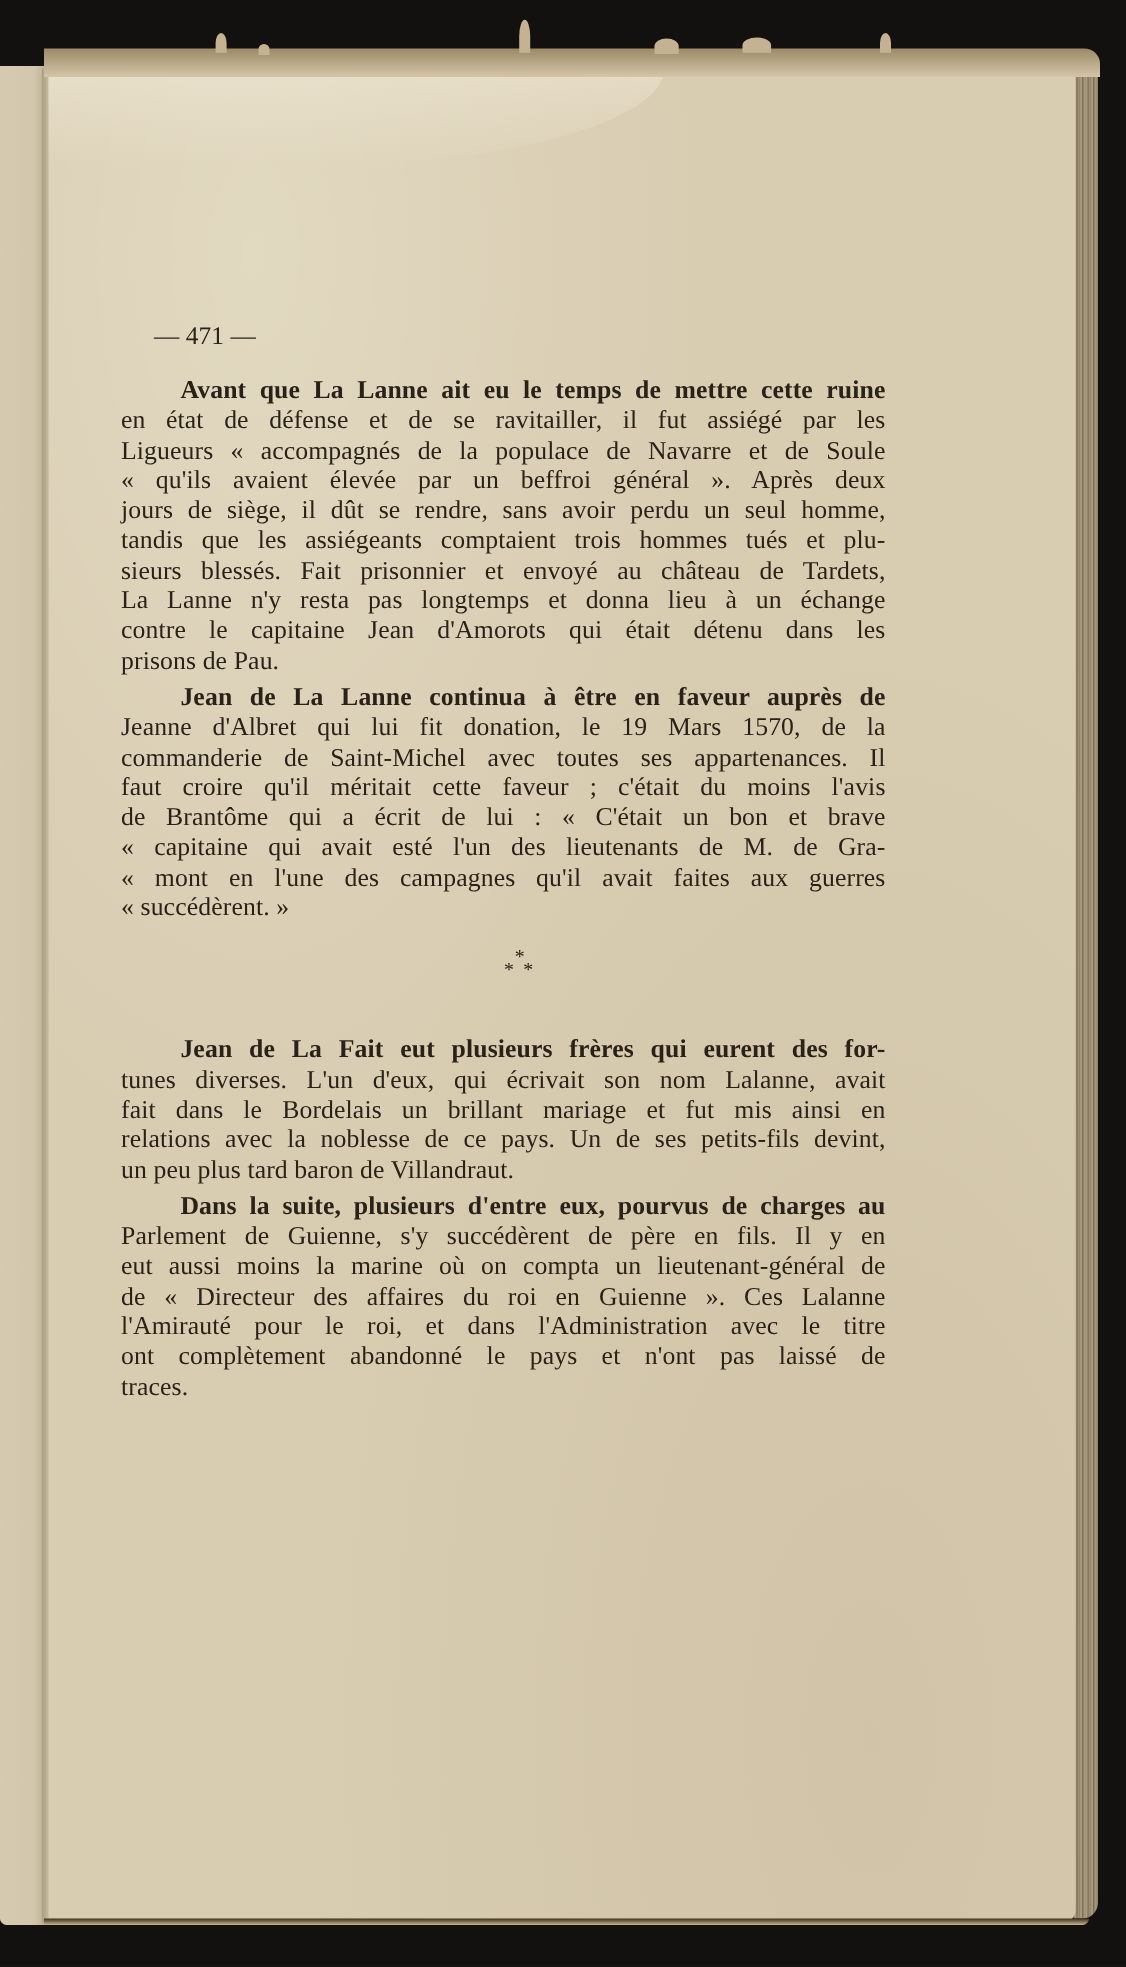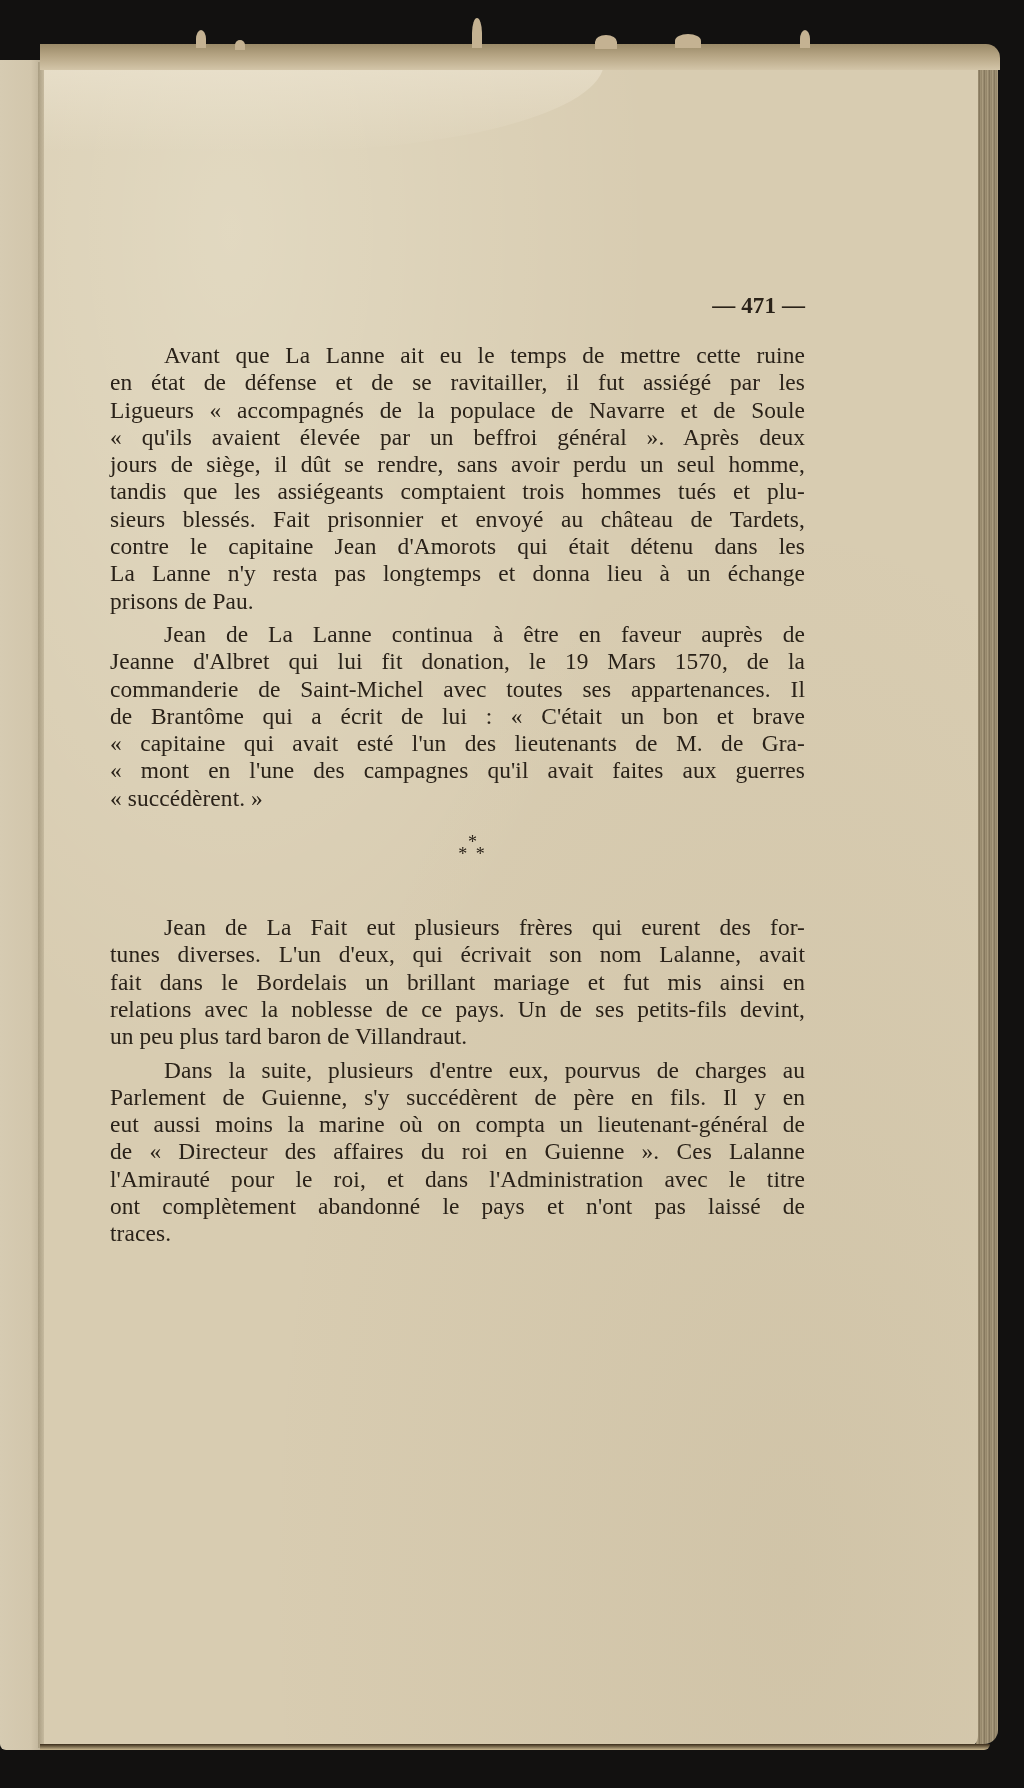--- a/index.html
+++ b/index.html
@@ -96,43 +96,43 @@
     left: 110px;
     top: 292px;
     width: 695px;
     font-family: "Liberation Serif", "DejaVu Serif", serif;
     color: #2a2219;
     font-size: 23.4px;
     line-height: 27.3px;
     letter-spacing: 0.1px;
   }
   .page-number {
-    text-align: right;
+    text-align: left;
     font-size: 23px;
     margin: 0 0 22px 0;
     padding-left: 30px;
     height: 28px;
-    font-weight: bold;
   }
   .para {
     margin: 0;
     text-align: justify;
     text-align-last: justify;
   }
   .para .ln {
     display: block;
     text-align: justify;
     text-align-last: justify;
     white-space: nowrap;
   }
   .para .ln.last {
     text-align-last: left;
   }
   .para .ln.indent {
     text-indent: 54px;
+    font-weight: bold;
   }
   .para + .para {
     margin-top: 6px;
   }
   .separator {
     text-align: center;
     padding-left: 30px;
     height: 82px;
     position: relative;
     font-size: 18px;
@@ -167,29 +167,30 @@
     <div class="page-number">— 471 —</div>
 
     <p class="para">
       <span class="ln indent">Avant que La Lanne ait eu le temps de mettre cette ruine</span>
       <span class="ln">en état de défense et de se ravitailler, il fut assiégé par les</span>
       <span class="ln">Ligueurs « accompagnés de la populace de Navarre et de Soule</span>
       <span class="ln">« qu'ils avaient élevée par un beffroi général ». Après deux</span>
       <span class="ln">jours de siège, il dût se rendre, sans avoir perdu un seul homme,</span>
       <span class="ln">tandis que les assiégeants comptaient trois hommes tués et plu-</span>
       <span class="ln">sieurs blessés. Fait prisonnier et envoyé au château de Tardets,</span>
+      <span class="ln">La Lanne n'y resta pas longtemps et donna lieu à un échange</span>
       <span class="ln">contre le capitaine Jean d'Amorots qui était détenu dans les</span>
-      <span class="ln">La Lanne n'y resta pas longtemps et donna lieu à un échange</span>
       <span class="ln last">prisons de Pau.</span>
     </p>
 
     <p class="para">
       <span class="ln indent">Jean de La Lanne continua à être en faveur auprès de</span>
       <span class="ln">Jeanne d'Albret qui lui fit donation, le 19 Mars 1570, de la</span>
       <span class="ln">commanderie de Saint-Michel avec toutes ses appartenances. Il</span>
+      <span class="ln">faut croire qu'il méritait cette faveur ; c'était du moins l'avis</span>
       <span class="ln">de Brantôme qui a écrit de lui : « C'était un bon et brave</span>
       <span class="ln">« capitaine qui avait esté l'un des lieutenants de M. de Gra-</span>
       <span class="ln">« mont en l'une des campagnes qu'il avait faites aux guerres</span>
       <span class="ln last">« succédèrent. »</span>
     </p>
 
     <div class="separator">
       <span class="s1">*</span>
       <span class="s2">* *</span>
     </div>

